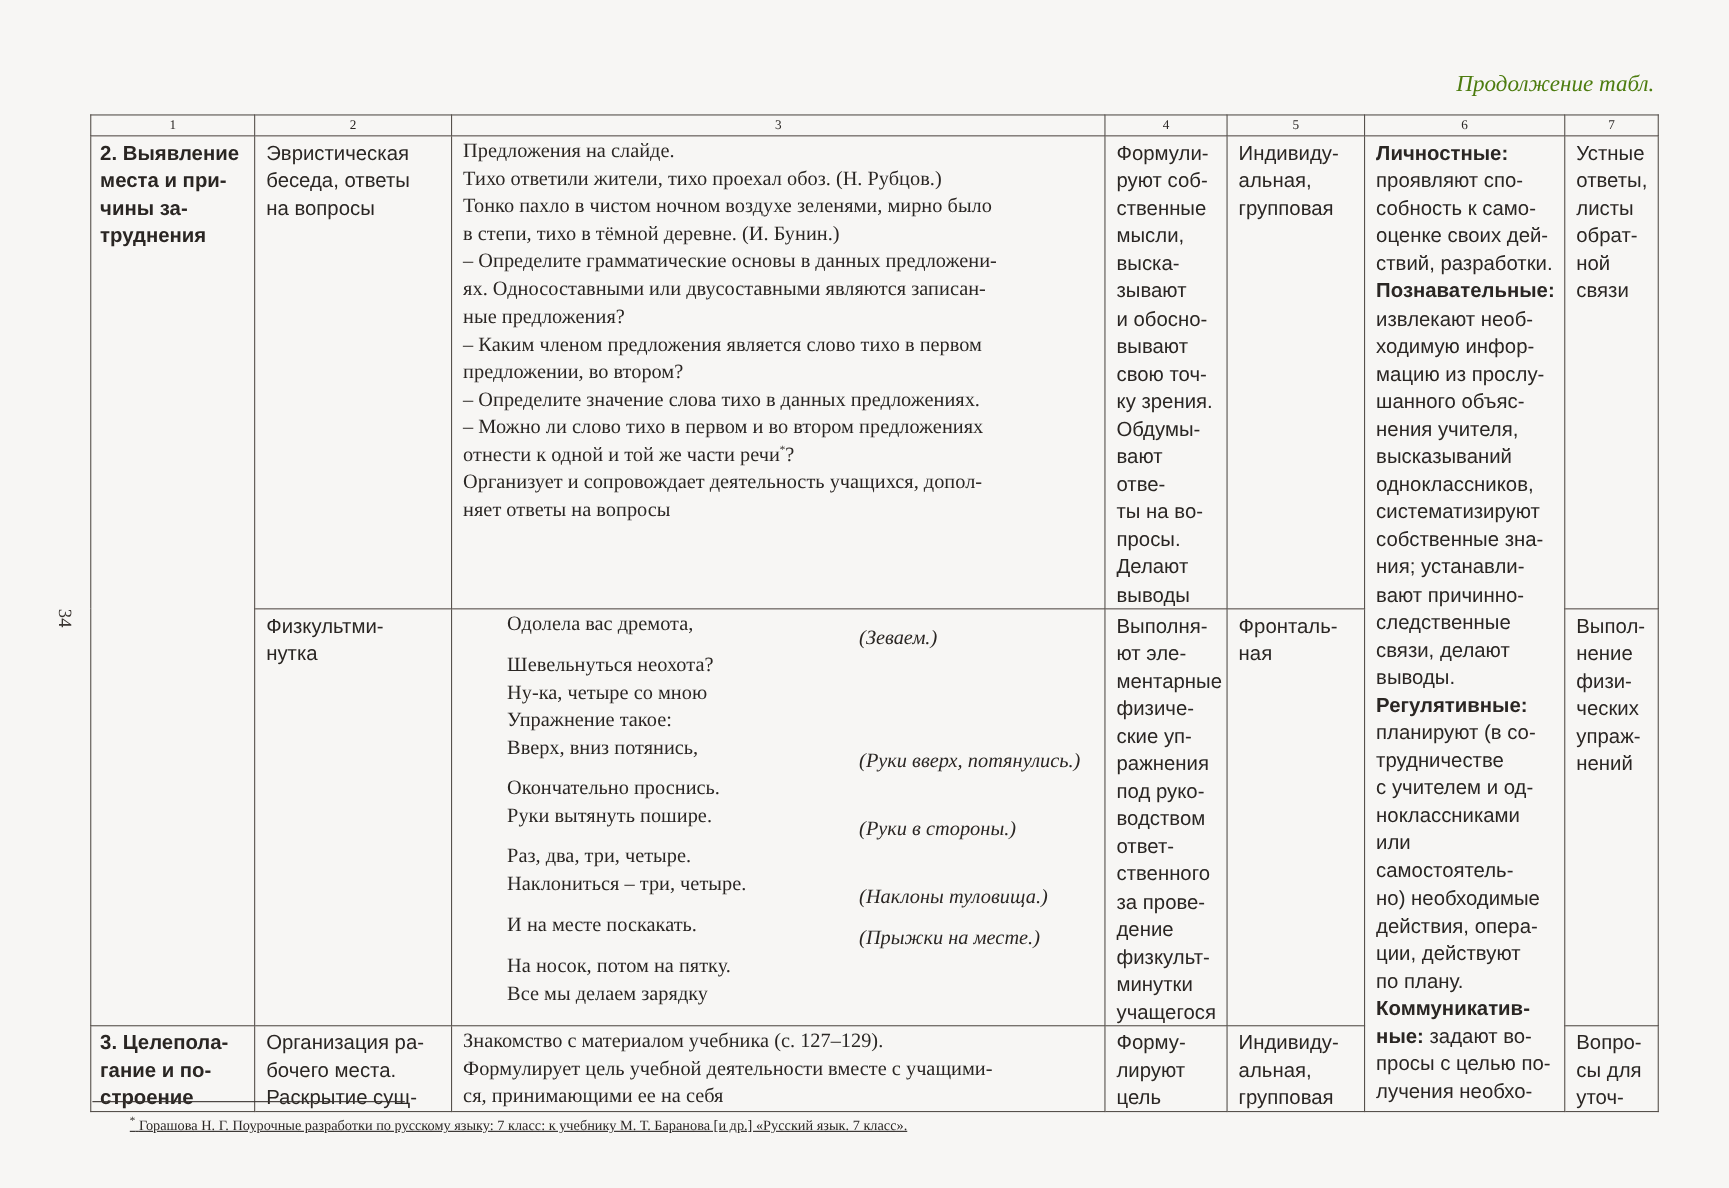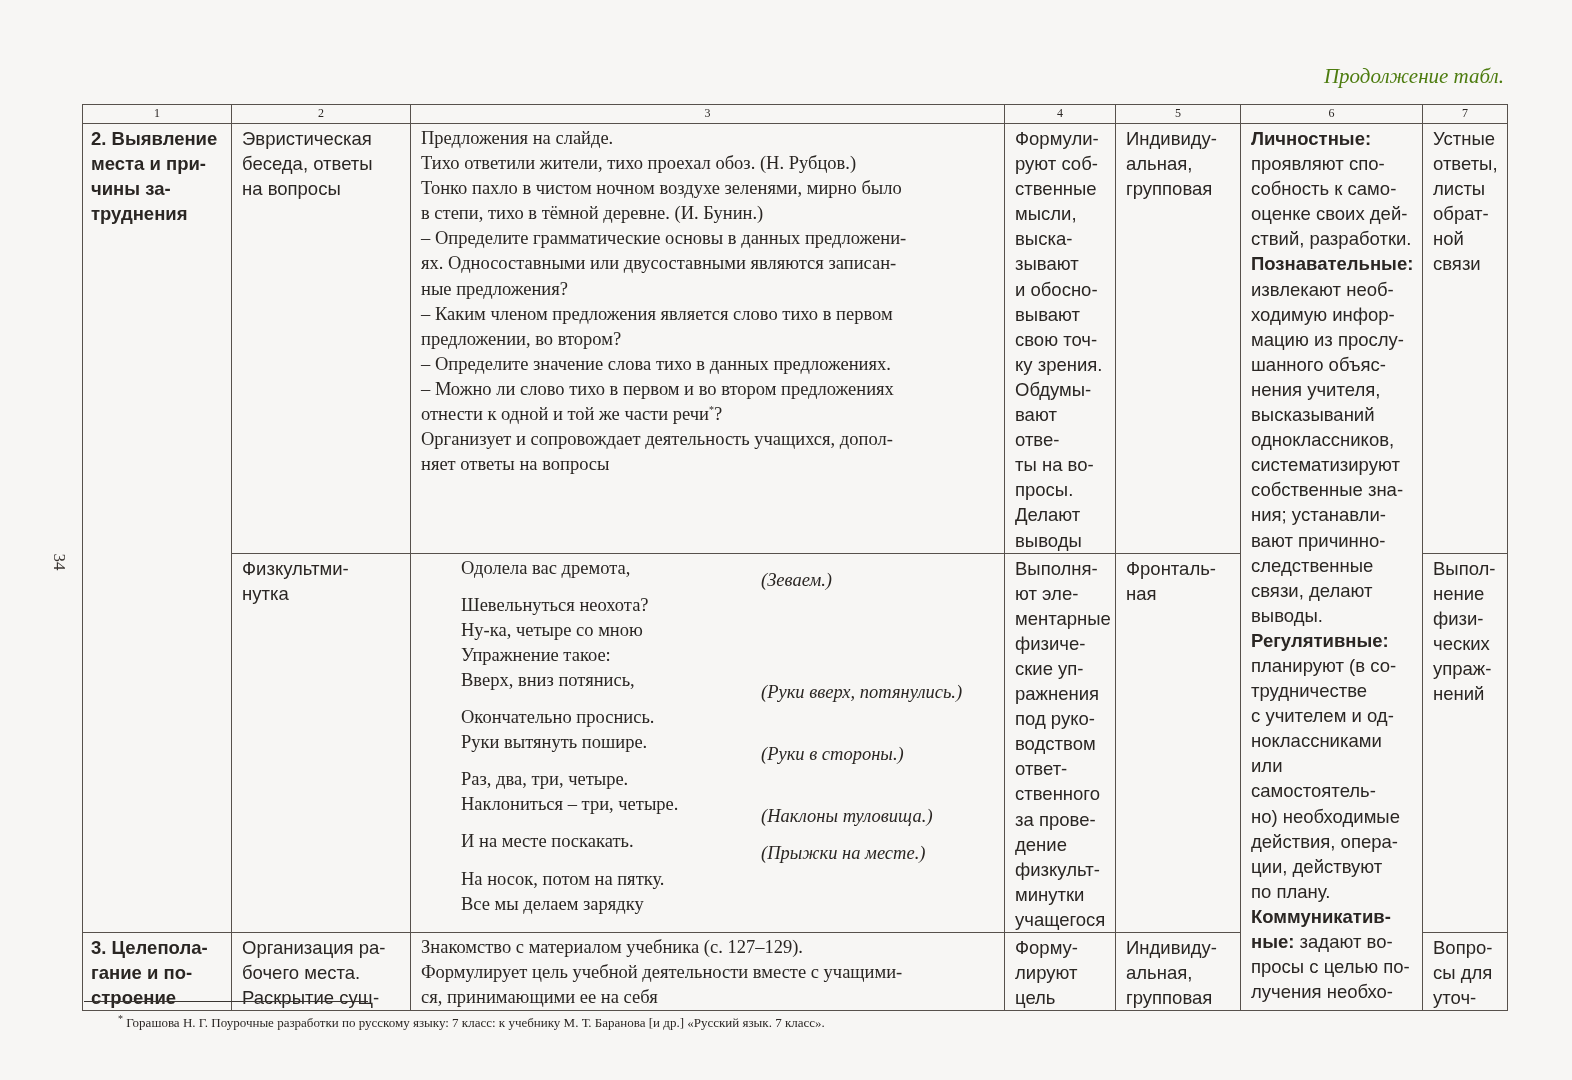--- a/index.html
+++ b/index.html
@@ -35,32 +35,32 @@
   }
   table.main tr.hdr td {
     text-align: center; font-size: 12px; line-height: 15px;
     padding: 1px 2px; height: 16px;
   }
   td.c1 { font-weight: bold; padding-left: 8px !important; }
   .sans { font-family: "Liberation Sans", "DejaVu Sans", sans-serif; font-size: 17.5px; }
   .it { }
   .bi { font-weight: bold; }
   .line { display: block; }
-  .poem-row { display: flex; }
+  .poem-row { display: flex; gap: 20px; }
   .poem-l { width: 300px; flex: none; }
   .poem-r { font-style: italic; margin-top: 12px; }
   .poem { padding-left: 40px; }
   sup { font-size: 10px; line-height: 0; }
   .fn-rule {
     position: absolute; left: 84px; top: 1001px;
     width: 284px; border-top: 1.5px solid #3a3531;
   }
   .footnote {
     position: absolute; left: 118px; top: 1015px;
-    font-size: 13px; color: #2a2623;
+    font-size: 13px; color: #2a2623; text-decoration: underline;
   }
 </style>
 </head>
 <body>
 
 <div class="cont-label">Продолжение табл.</div>
 <div class="page-num">34</div>
 
 <table class="main">
   <colgroup>

